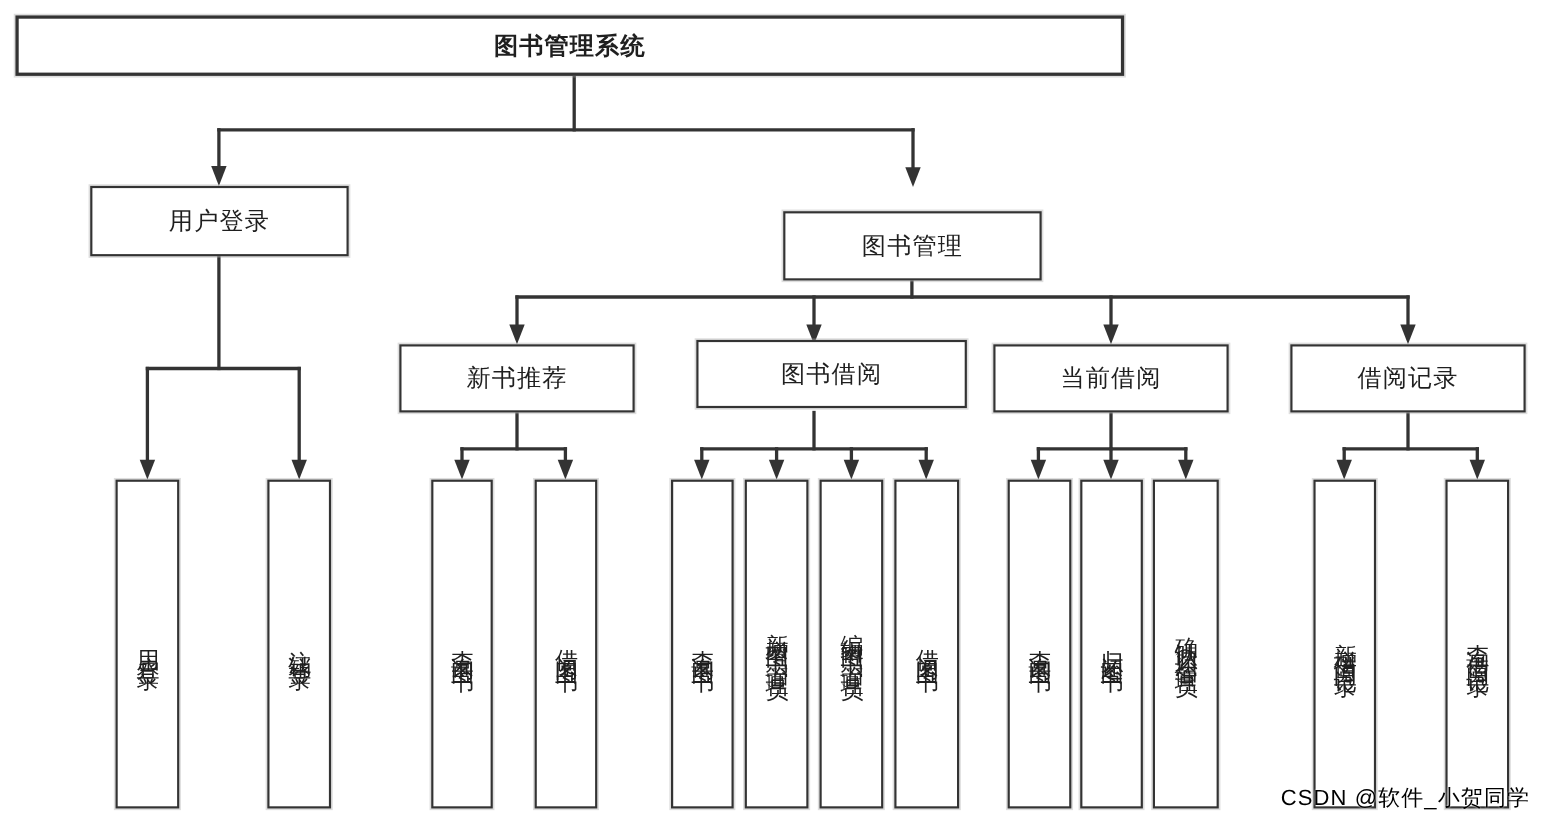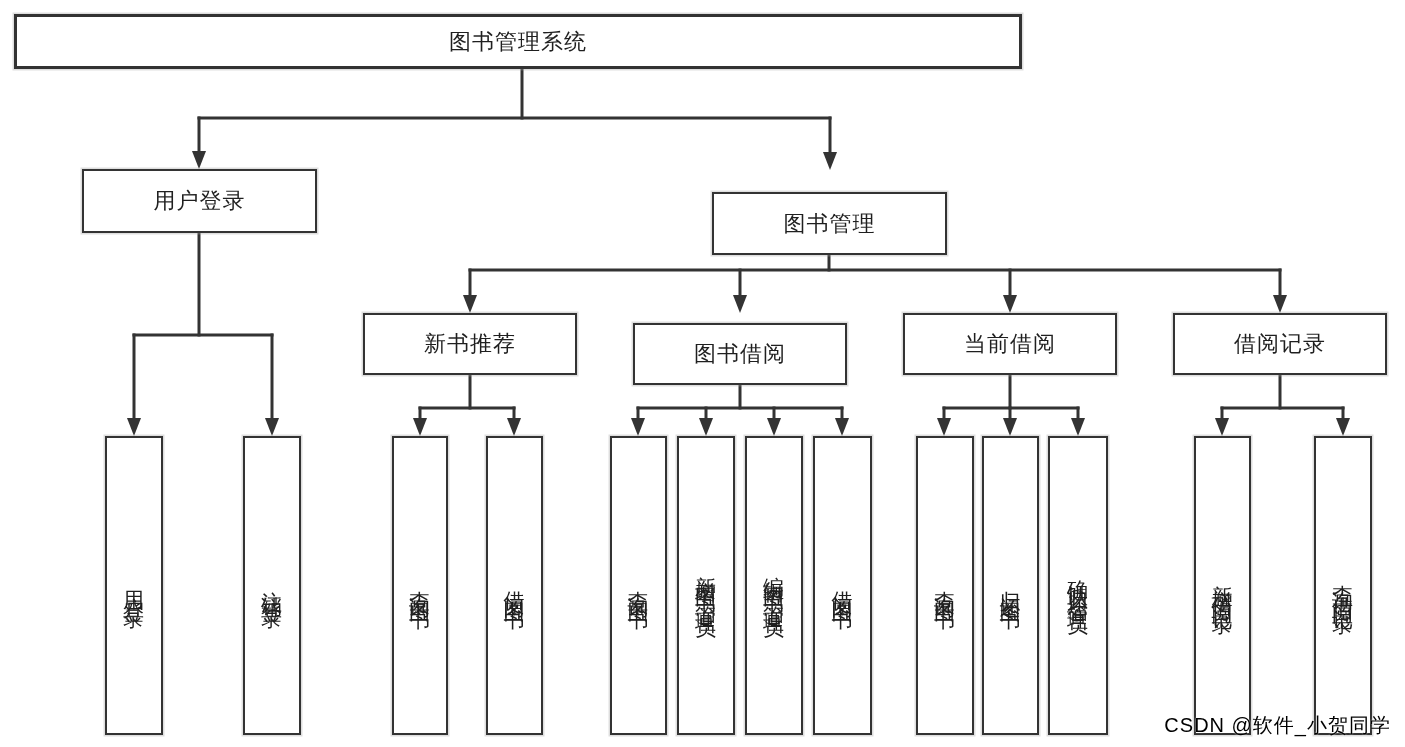--- a/index.html
+++ b/index.html
@@ -30,20 +30,21 @@
     display: flex;
     align-items: center;
     justify-content: center;
     color: #1f1f1f;
     font-size: 22px;
     letter-spacing: 1px;
     line-height: 1;
   }
   .node.root {
     border-width: 3px;
+    font-weight: bold;
   }
   .node.leaf {
     writing-mode: vertical-rl;
     text-orientation: mixed;
     letter-spacing: 6px;
     font-size: 21px;
   }
   .watermark {
     position: absolute;
     right: 14px;
@@ -133,21 +134,21 @@
   <div class="node" style="left:82px; top:169px; width:235px; height:64px;">
     <span>用户登录</span>
   </div>
   <div class="node" style="left:712px; top:170px; width:235px; height:63px;margin-top:22px;">
     <span>图书管理</span>
   </div>
 
   <div class="node" style="left:363px; top:313px; width:214px; height:62px;align-items:center;">
     <span>新书推荐</span>
   </div>
-  <div class="node" style="left:633px; top:323px; width:214px; height:62px;align-items:center;">
+  <div class="node" style="left:633px; top:309px; width:246px; height:62px;align-items:center;">
     <span>图书借阅</span>
   </div>
   <div class="node" style="left:903px; top:313px; width:214px; height:62px;">
     <span>当前借阅</span>
   </div>
   <div class="node" style="left:1173px; top:313px; width:214px; height:62px;">
     <span>借阅记录</span>
   </div>
 
   <div class="node leaf" style="left:105px; top:436px; width:58px; height:299px;">

